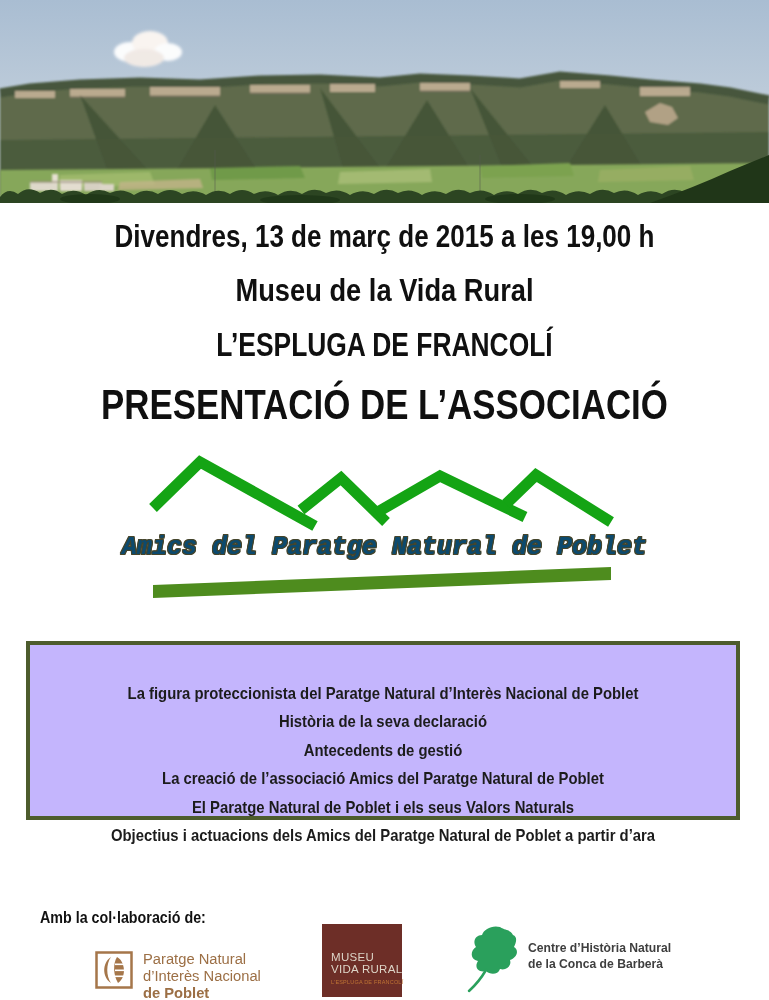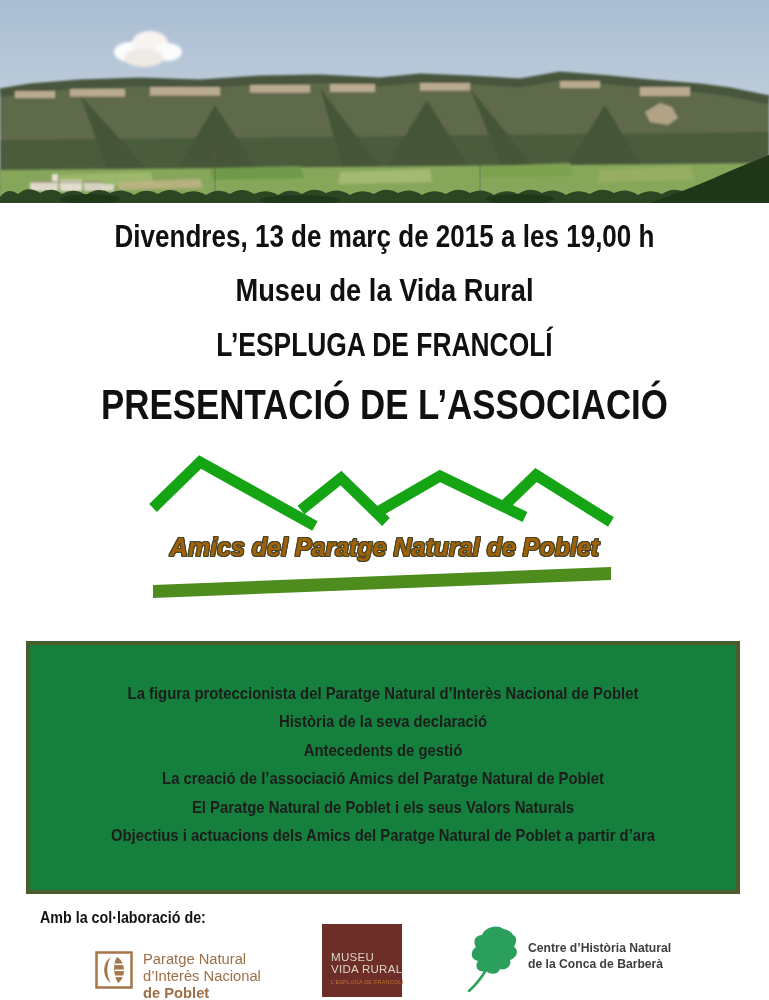--- a/index.html
+++ b/index.html
@@ -13,28 +13,28 @@
   .heading{position:absolute;left:0;right:0;text-align:center;font-weight:bold;color:#101010;
            white-space:nowrap;line-height:1;}
   .h1{top:221px;font-size:31px;transform:scaleX(.84);}
   .h2{top:275px;font-size:31px;transform:scaleX(.88);}
   .h3{top:328px;font-size:33px;transform:scaleX(.80);}
   .h4{top:384px;font-size:42px;transform:scaleX(.83);}
 
   
   .assoc-svg{position:absolute;left:148px;top:450px;width:475px;height:150px;}
   .assoc-name{position:absolute;left:0;right:0;top:533px;text-align:center;white-space:nowrap;
-              font-family:Liberation Sans, sans-serif;font-style:italic;font-weight:bold;
-              font-size:25px;color:#a16207;letter-spacing:0px;
+              font-family:Liberation Mono, monospace;font-style:italic;font-weight:bold;
+              font-size:25px;color:#0c4a6e;letter-spacing:0px;
               text-shadow:-1px 0 #45452c,1px 0 #45452c,0 -1px #45452c,0 1px #45452c,
                           -1px -1px #45452c,1px 1px #45452c,1px -1px #45452c,-1px 1px #45452c;}
 
   
-  .agenda-box{position:absolute;left:26px;top:641px;width:714px;height:253px;box-sizing:border-box;
-              border:4px solid #4d5c2d;background:#15803d;}
+  .agenda-box{position:absolute;left:26px;top:641px;width:714px;height:179px;box-sizing:border-box;
+              border:4px solid #4d5c2d;background:#c4b5fd;}
   .agenda-lines{margin-top:34px;transform:scaleX(.90);}
   .agenda-line{font-size:16.5px;font-weight:bold;color:#1c1c1c;text-align:center;
                line-height:28.4px;white-space:nowrap;}
 
   
   .collab{position:absolute;left:40px;top:908px;font-size:17px;font-weight:bold;color:#111;
           transform:scaleX(.84);transform-origin:left top;white-space:nowrap;}
 
   .paratge-icon{position:absolute;left:95px;top:951px;width:38px;height:38px;}
   .paratge-text{position:absolute;left:143px;top:950px;color:#9c6f45;font-size:15.5px;line-height:17px;

